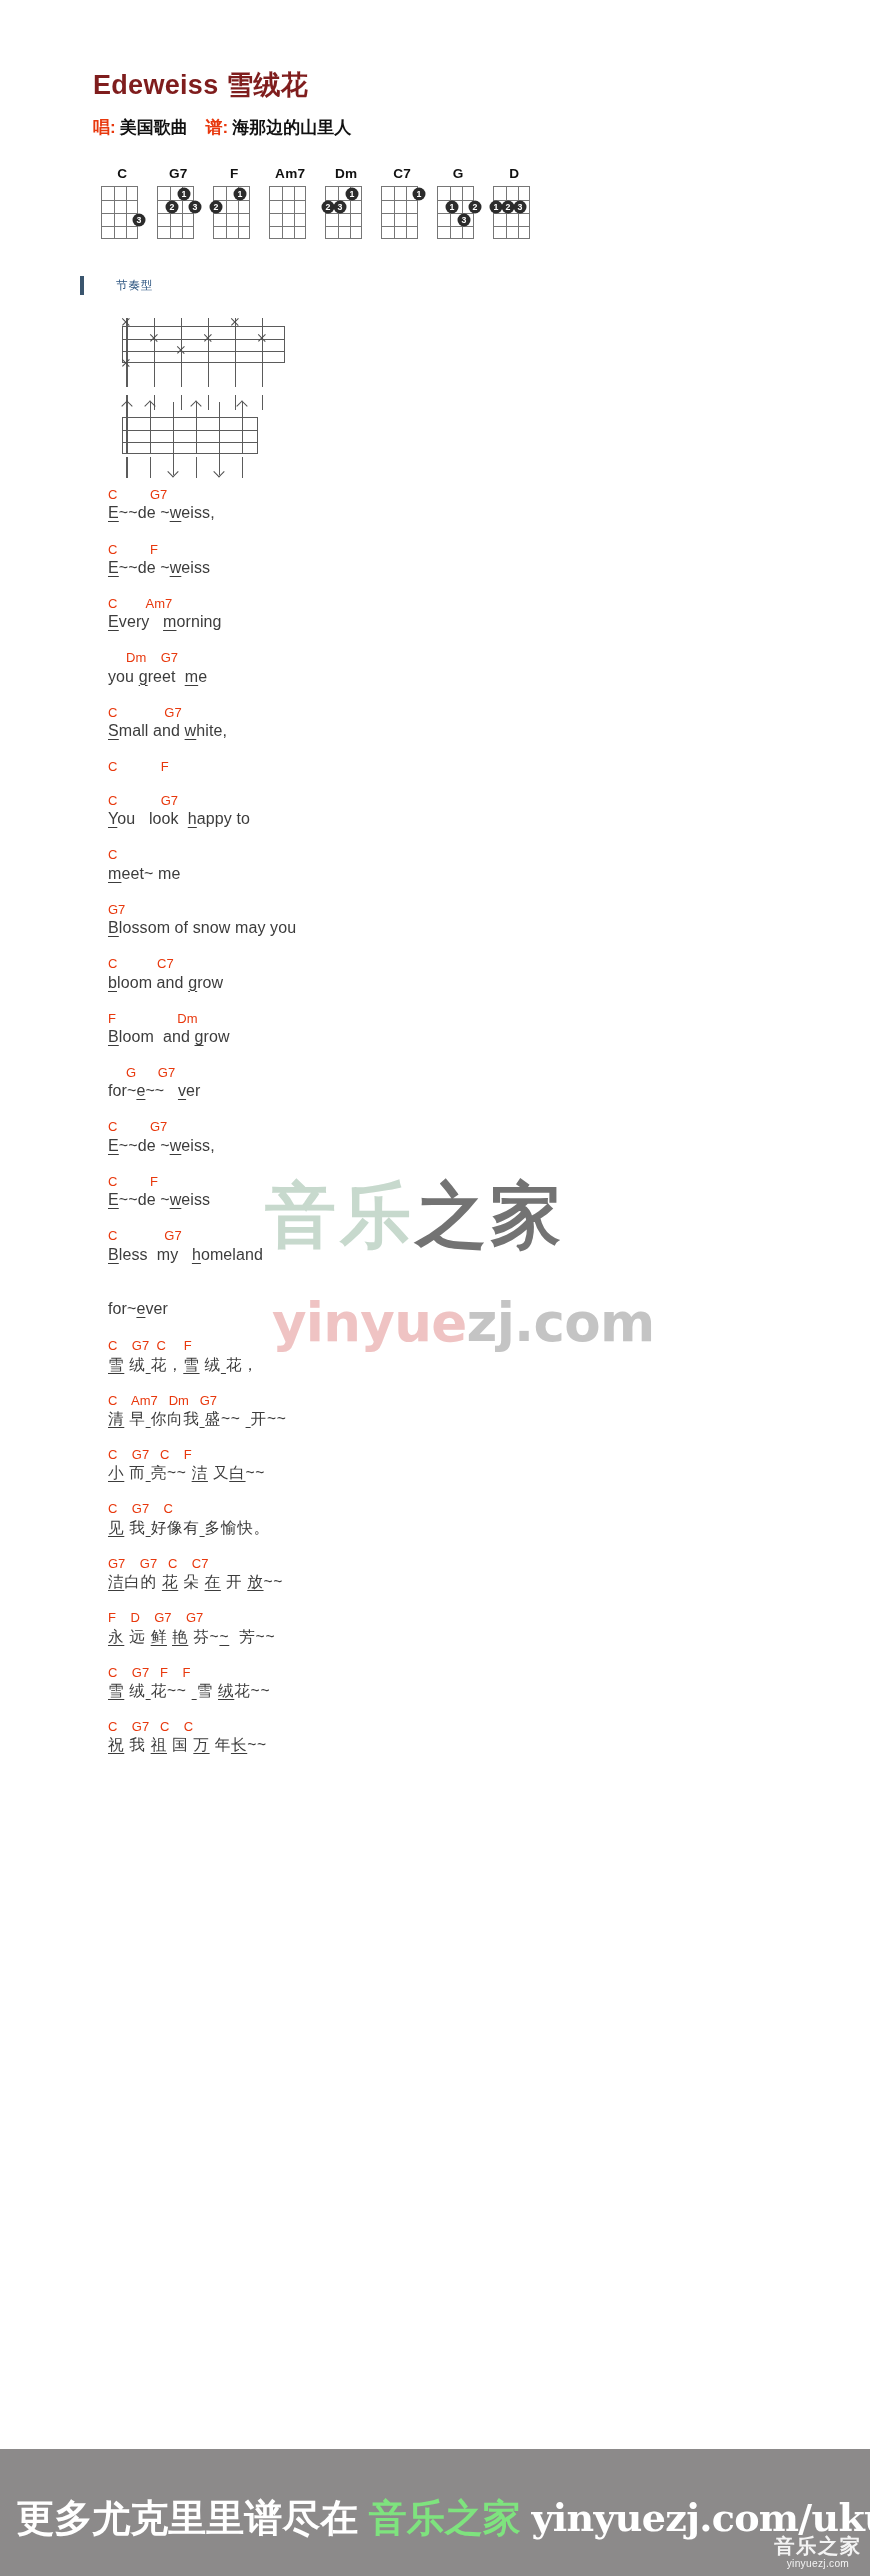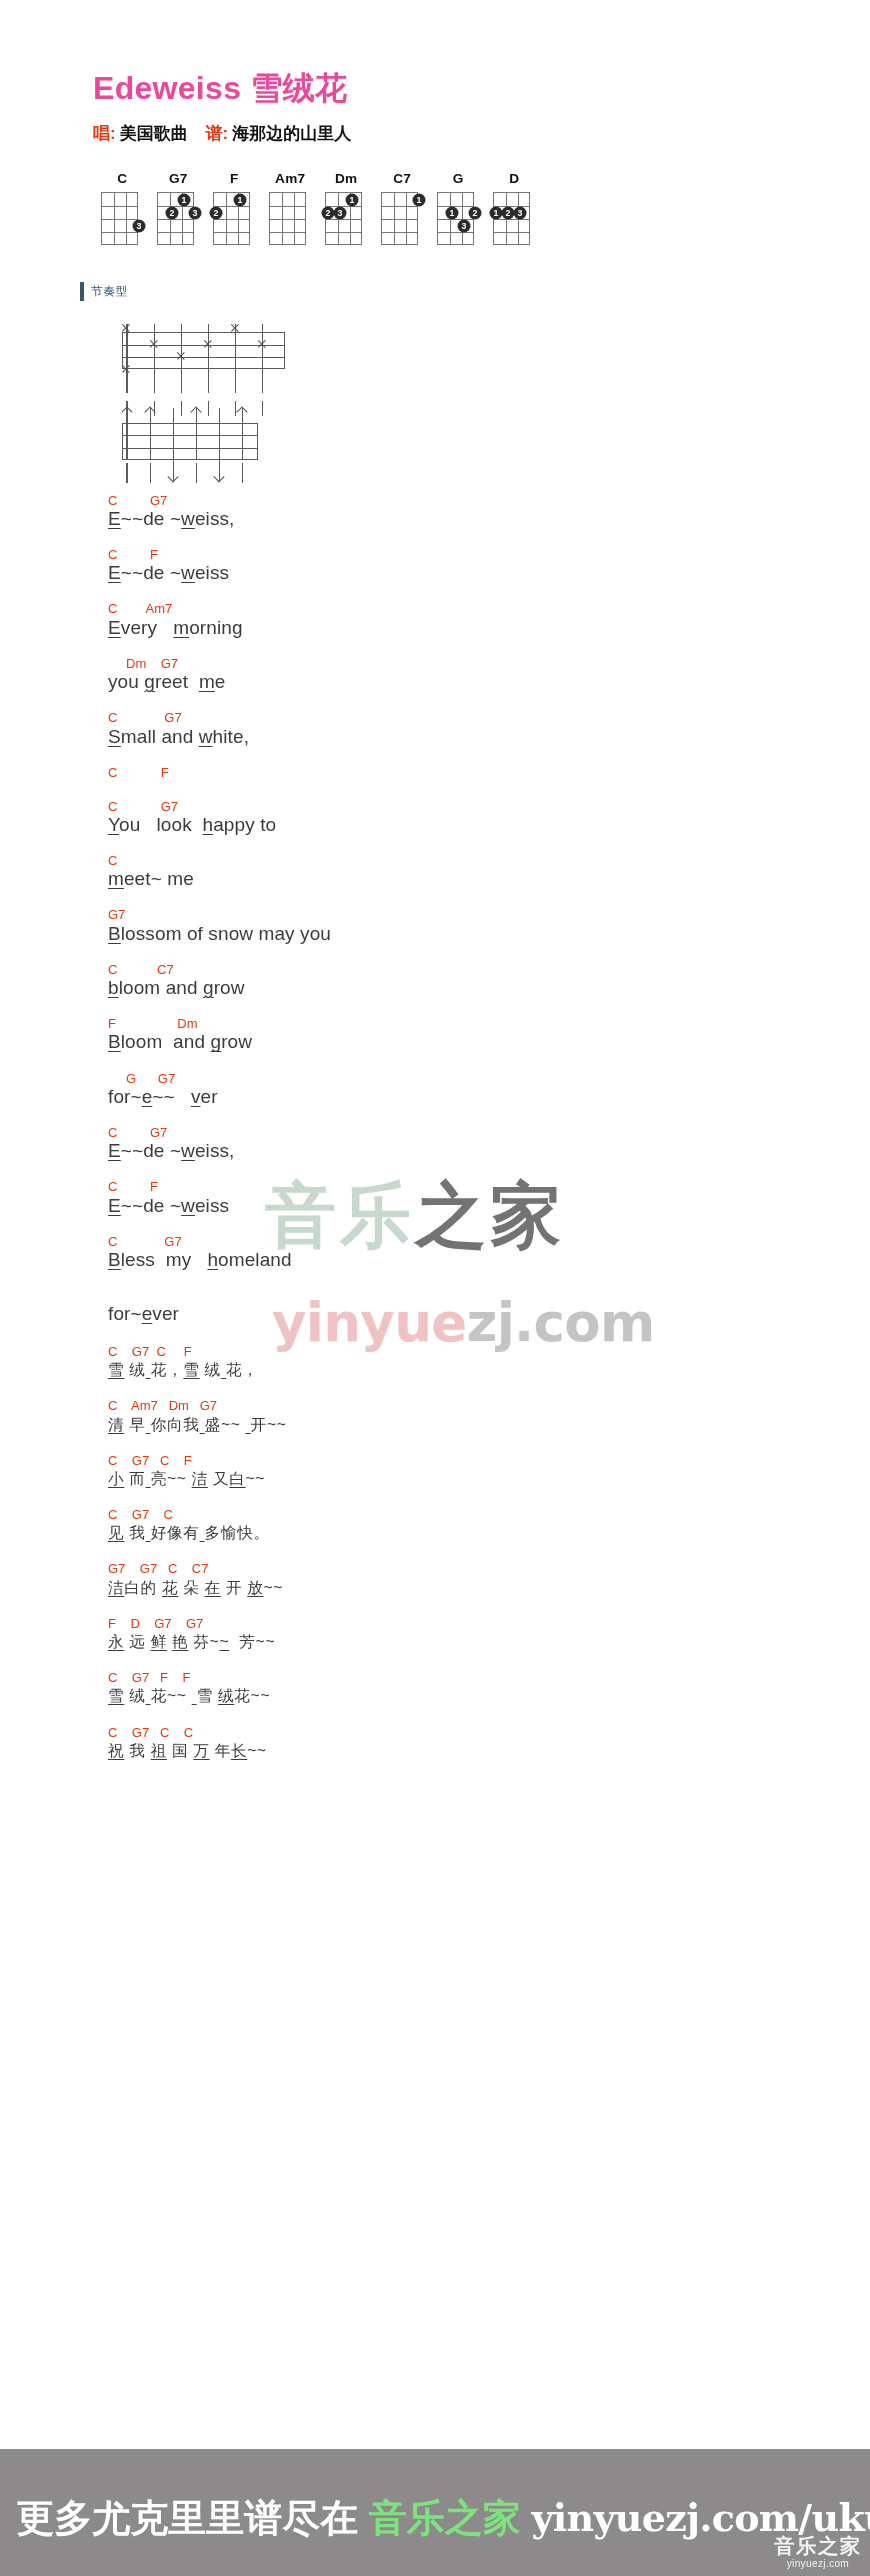--- a/index.html
+++ b/index.html
@@ -15,23 +15,23 @@
     width:871px;
     min-height:2576px;
     box-sizing:border-box;
     overflow:hidden;
     background:#fff;
   }
 
   
   .header { padding:71px 0 0 93px; }
   .song-title {
-    font-size:32px;
-    font-weight:bold;
-    color:#ec4899;
+    font-size:27px;
+    font-weight:bold;
+    color:#7f1d1d;
     letter-spacing:0.3px;
     line-height:1.1;
     margin:0;
   }
   .credits {
     margin-top:17.7px;
     font-size:17px;
     font-weight:bold;
     color:#111111;
     line-height:1.2;
@@ -93,21 +93,21 @@
     transform:translate(-50%,-50%);
     z-index:3;
   }
 
   
   .section-head {
     margin-top:37px;
     padding-left:80px;
     display:flex;
     align-items:center;
-    gap:7px;
+    gap:32px;
     font-family:Liberation Serif, serif;
   }
   .section-bar { width:4.1px; height:19px; background:#3a556e; }
   .section-title { font-size:11.6px; color:#2d5580; letter-spacing:0.7px; }
 
   
   .rhythm-wrap { padding-left:108px; margin-top:15px; }
   .rhythm { position:relative; height:80px; }
   .stave {
     position:absolute;
@@ -157,21 +157,21 @@
   .lyric-block { margin-bottom:17.7px; }
   .chordline {
     font-size:13px;
     color:#e8380d;
     height:16.3px;
     line-height:16.3px;
     white-space:pre;
     font-family:"Liberation Sans","DejaVu Sans",sans-serif;
   }
   .textline {
-    font-size:19px;
+    font-size:16px;
     color:#3c3c3c;
     line-height:20.4px;
     white-space:pre;
     letter-spacing:0.1px;
   }
   .textline.cn { font-size:15.6px; letter-spacing:0.7px; }
   .u { text-decoration:underline; text-underline-offset:2.7px; text-decoration-thickness:1.1px; }
 
   
   .wm {

